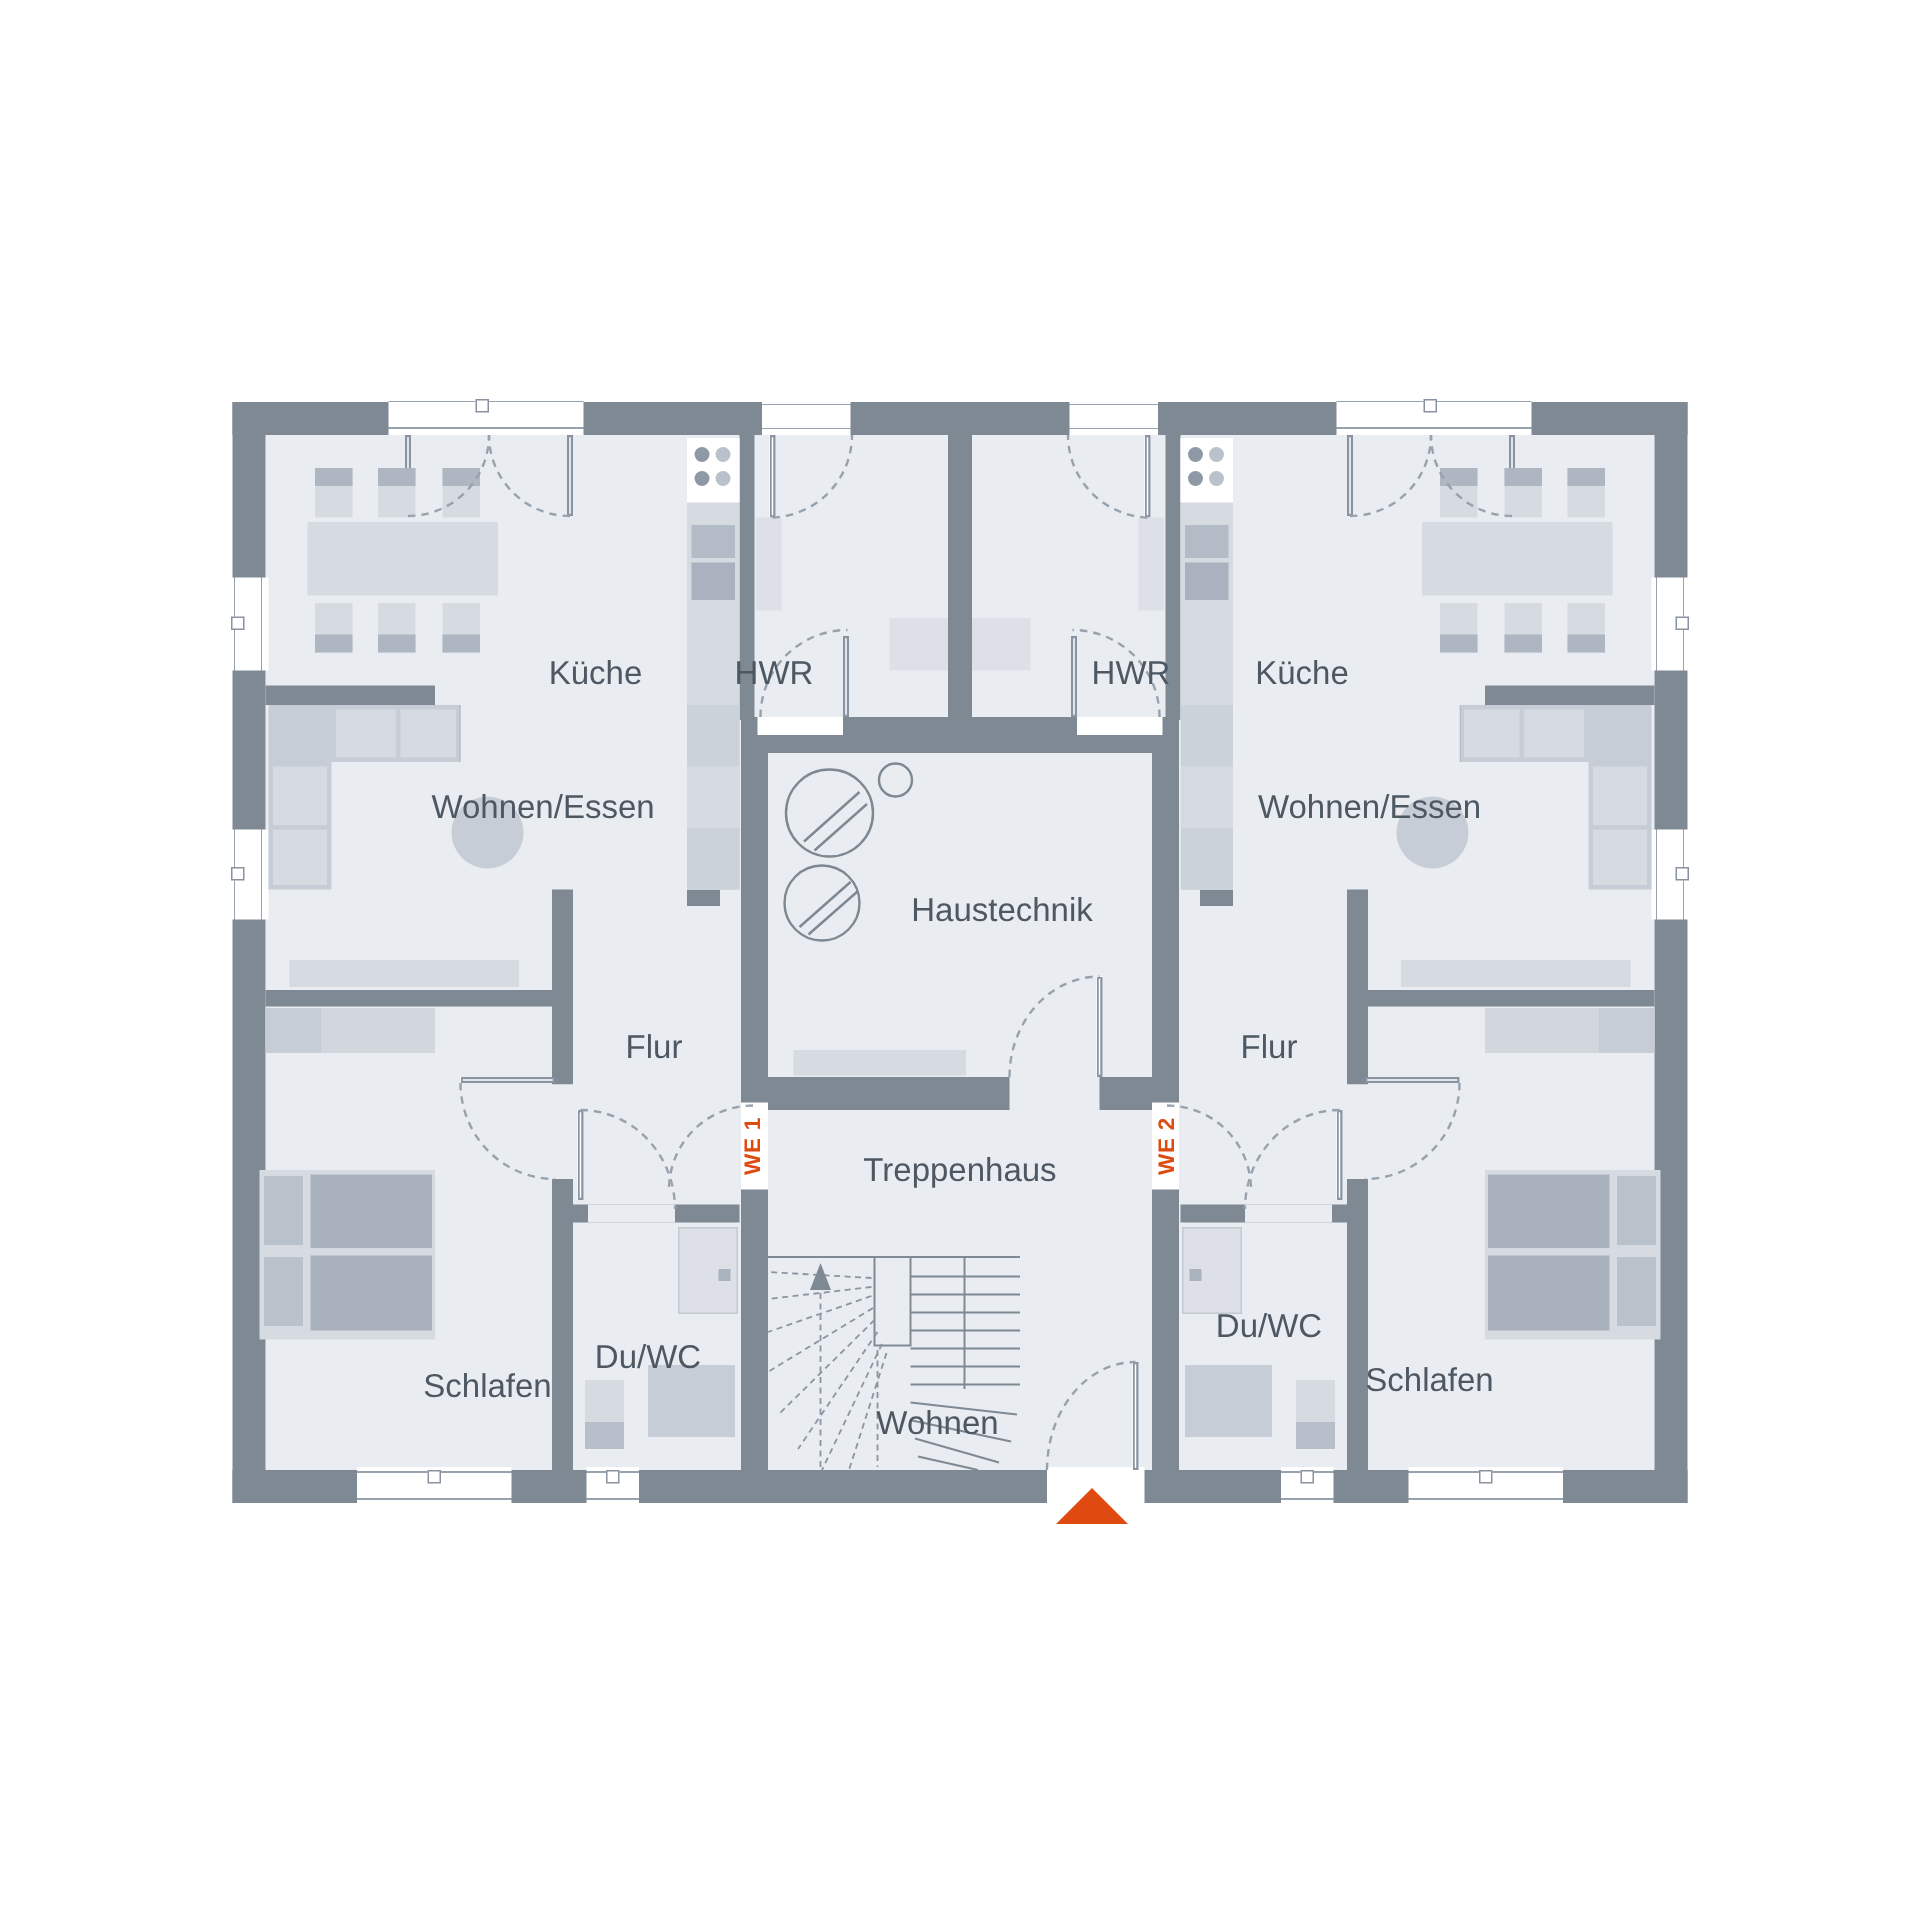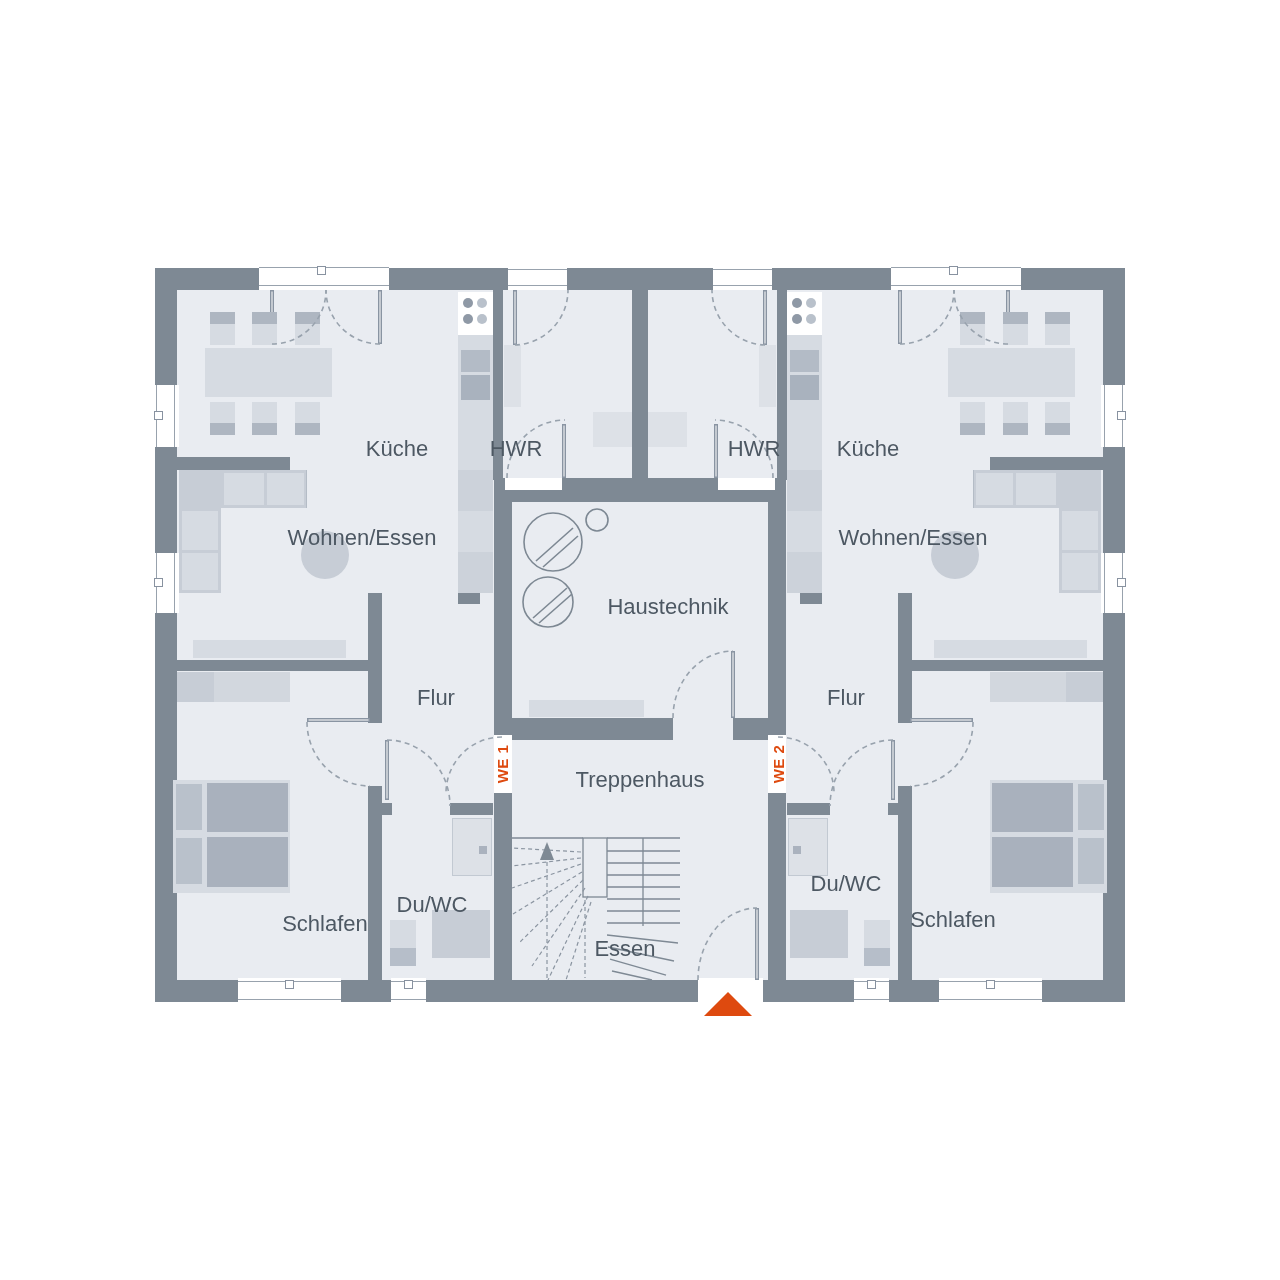--- a/index.html
+++ b/index.html
@@ -260,17 +260,17 @@
   <div class="lbl" style="left:432px;top:905px;">Du/WC</div>
   <div class="lbl" style="left:325px;top:924px;">Schlafen</div>
   <div class="lbl" style="left:754px;top:449px;">HWR</div>
   <div class="lbl" style="left:868px;top:449px;">Küche</div>
   <div class="lbl" style="left:913px;top:538px;">Wohnen/Essen</div>
   <div class="lbl" style="left:846px;top:698px;">Flur</div>
   <div class="lbl" style="left:846px;top:884px;">Du/WC</div>
   <div class="lbl" style="left:953px;top:920px;">Schlafen</div>
   <div class="lbl" style="left:668px;top:607px;">Haustechnik</div>
   <div class="lbl" style="left:640px;top:780px;">Treppenhaus</div>
-  <div class="lbl" style="left:625px;top:949px;">Essen</div>
+  <div class="lbl" style="left:625px;top:949px;">Wohnen</div>
   <div class="vlbl" style="left:502px;top:764px;">WE 1</div>
   <div class="vlbl" style="left:778px;top:764px;">WE 2</div>
 
 </div>
 
 </body></html>

